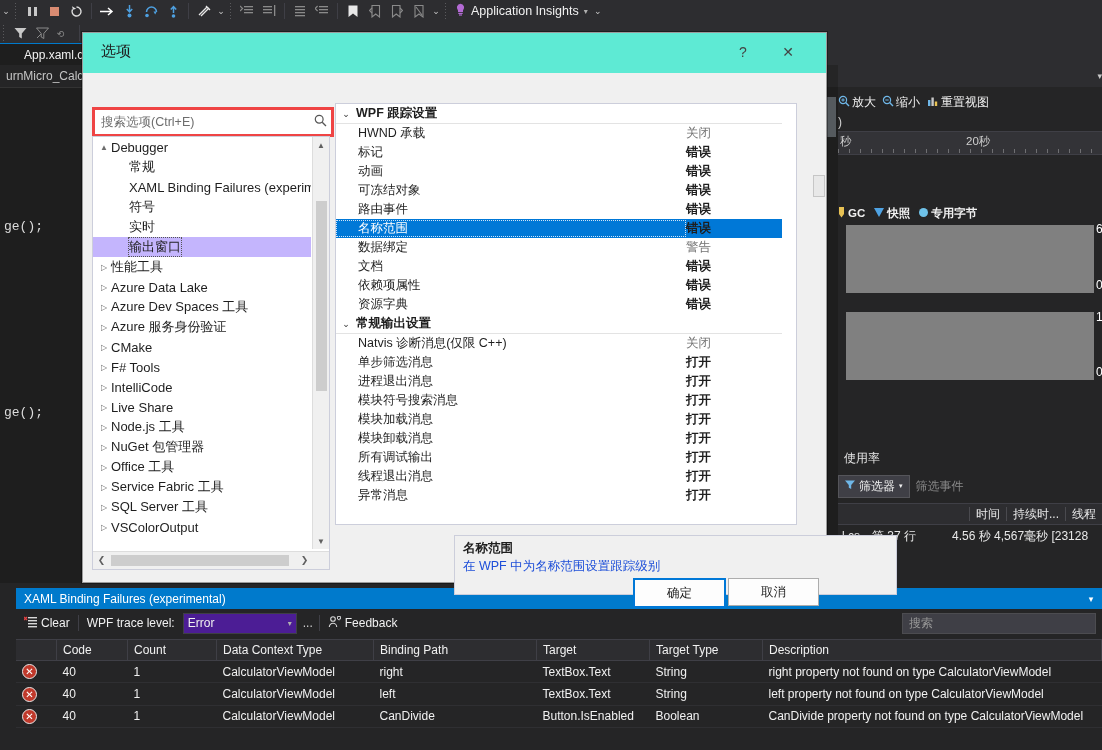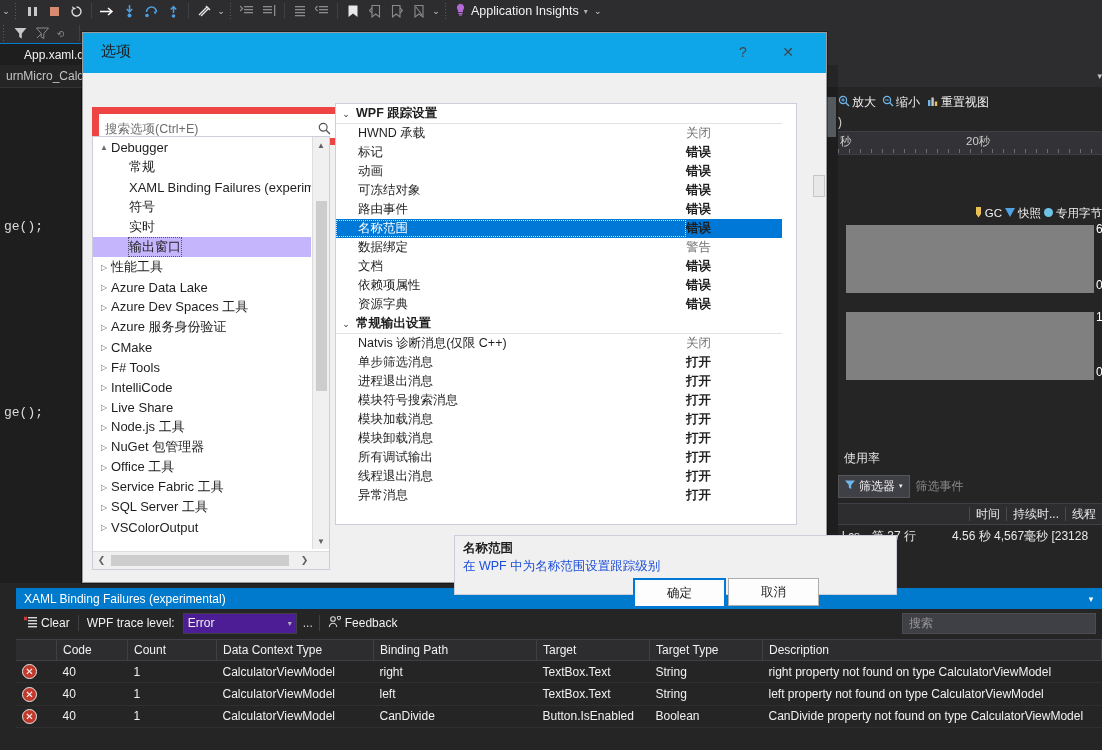--- a/index.html
+++ b/index.html
@@ -66,21 +66,21 @@
 
   
   .diag-panel { position:absolute; left:838px; top:65px; width:264px; height:518px; background:#252526; }
   .diag-row1 { position:absolute; left:0; top:0; width:264px; height:22px; background:#2d2d30; display:flex; align-items:center; justify-content:flex-end; padding-right:6px; }
   .diag-tools { position:absolute; left:0; top:26px; width:264px; height:22px; display:flex; align-items:center; gap:6px; font-size:12px; color:#f1f1f1; }
   .diag-tools .ti { display:flex; align-items:center; gap:2px; }
   .diag-line { position:absolute; left:0; top:50px; width:264px; font-size:12px; color:#d0d0d0;}
   .ruler { position:absolute; left:0; top:66px; width:264px; height:22px; background:#333337; border-top:1px solid #3f3f46; border-bottom:1px solid #3f3f46; color:#cfcfcf; font-size:11.5px;}
   .ruler .tickrow { position:absolute; left:0; bottom:1px; width:100%; height:4px;
      background-image: repeating-linear-gradient(to right,#6f6f72 0 1px, transparent 1px 11px); }
-  .legend { position:absolute; left:0; top:140px; width:264px; height:16px; display:flex; justify-content:flex-end; align-items:center; gap:3px; font-size:11.5px; }
+  .legend { position:absolute; left:0; top:140px; width:264px; height:16px; display:flex; justify-content:flex-start; align-items:center; gap:9px; font-size:11.5px;font-weight:bold; }
   .legend .li { display:flex; align-items:center; gap:3px; }
   .graph-box { position:absolute; background:#808080; }
   .axis-lbl { position:absolute; color:#ffffff; font-size:12px; }
   .usage-lbl { position:absolute; left:6px; top:385px; font-size:12px; color:#e6e6e6; }
   .filter-bar { position:absolute; left:0; top:408px; width:264px; height:26px; display:flex; align-items:center; gap:6px; }
   .filter-btn { display:flex; align-items:center; gap:4px; background:#3f3f46; border:1px solid #55555a; padding:2px 6px; font-size:12px; color:#f1f1f1; }
   .filter-input { flex:1; color:#8a8a8a; font-size:12px; }
   .ev-head { position:absolute; left:0; top:438px; width:264px; height:20px; background:#2d2d30; border-top:1px solid #3f3f46; border-bottom:1px solid #3f3f46; display:flex; align-items:center; font-size:12px; color:#e8e8e8;}
   .ev-head span { border-left:1px solid #4a4a4f; padding:0 6px; height:14px; display:flex; align-items:center;}
   .ev-row { position:absolute; left:0; top:462px; width:264px; height:18px; display:flex; align-items:center; font-size:12px; color:#e8e8e8;}
@@ -108,28 +108,28 @@
   table.grid td { color:#f1f1f1; padding:3px 6px; border-bottom:1px solid #2f2f32; }
   .err-ico { display:inline-block; width:13px; height:13px; border-radius:50%; background:#c0392b; color:#fff;
              font-size:10px; line-height:13px; text-align:center; vertical-align:middle; border:1px solid #e8e8e8;}
 
   
   .dlg {
     position:absolute; left:82px; top:32px; width:743px; height:549px;
     background:#f0f0f0; border:1px solid #9b9b9b; box-shadow:0 0 0 1px rgba(0,0,0,0.35);
     color:#1e1e1e;
   }
-  .dlg-title { position:absolute; left:0; top:0; width:743px; height:40px; background:#0ea5e9; }
+  .dlg-title { position:absolute; left:0; top:0; width:743px; height:40px; background:#5eead4; }
   .dlg-title .t { position:absolute; left:18px; top:9px; font-size:15px; color:#1e1e1e; }
   .dlg-title .btn { position:absolute; top:7px; width:30px; height:24px; display:flex; align-items:center; justify-content:center; font-size:14px; color:#444; }
   .dlg-body { position:absolute; left:0; top:40px; width:743px; height:509px; background:#f0f0f0; }
 
   .dlg-search {
     position:absolute; left:9px; top:34px; width:236px; height:24px;
-    background:#fff; border:7px solid #ef4444; display:flex; align-items:flex-end;
+    background:#fff; border:3px solid #ef4444; display:flex; align-items:center;
   }
   .dlg-search .ph { flex:1; padding-left:6px; color:#6d6d6d; font-size:12.5px; }
   .dlg-search .mag { width:22px; text-align:center; color:#555; }
 
   .tree {
     position:absolute; left:9px; top:63px; width:236px; height:432px;
     background:#ffffff; border:1px solid #cccedb; overflow:hidden;
   }
   .tree-inner { position:absolute; left:0; top:0; width:218px; height:412px; overflow:hidden; }
   .tnode { height:20px; display:flex; align-items:center; font-size:13px; color:#1e1e1e; white-space:nowrap; }

